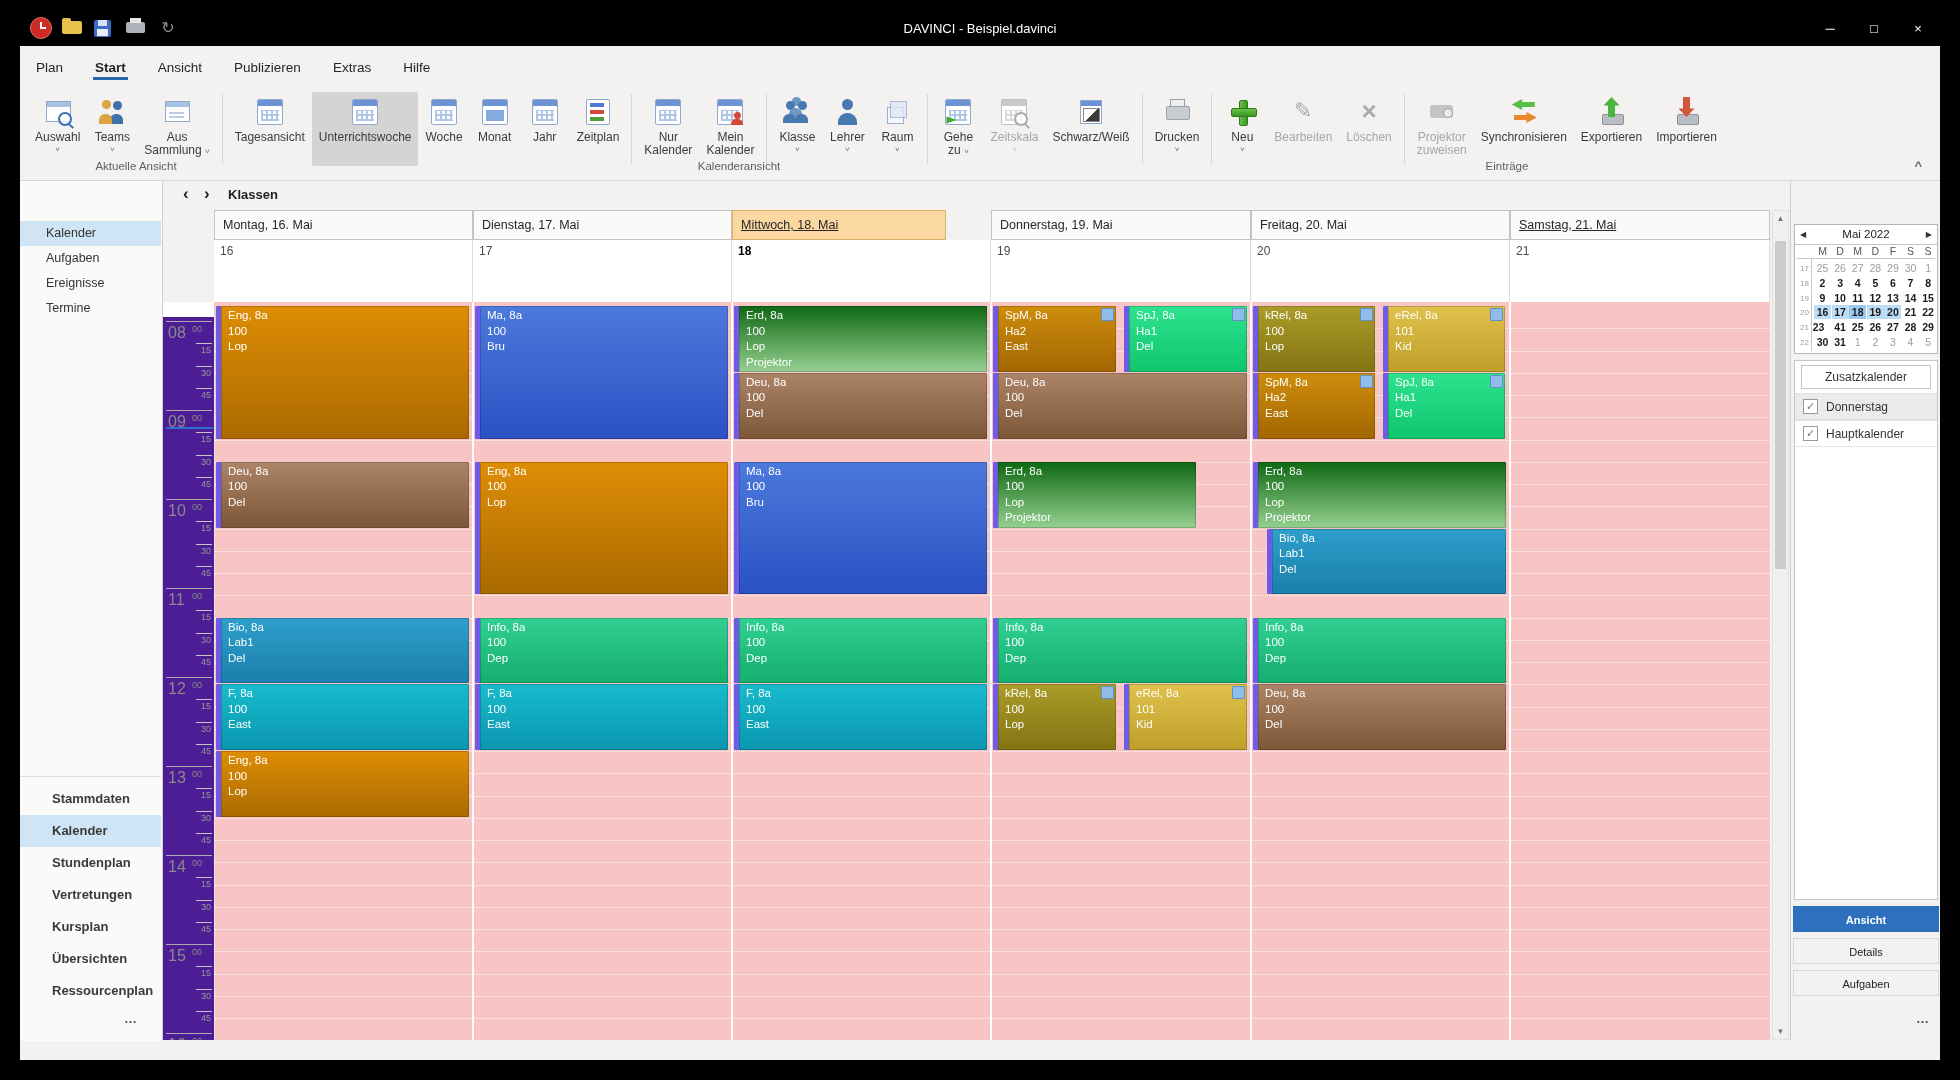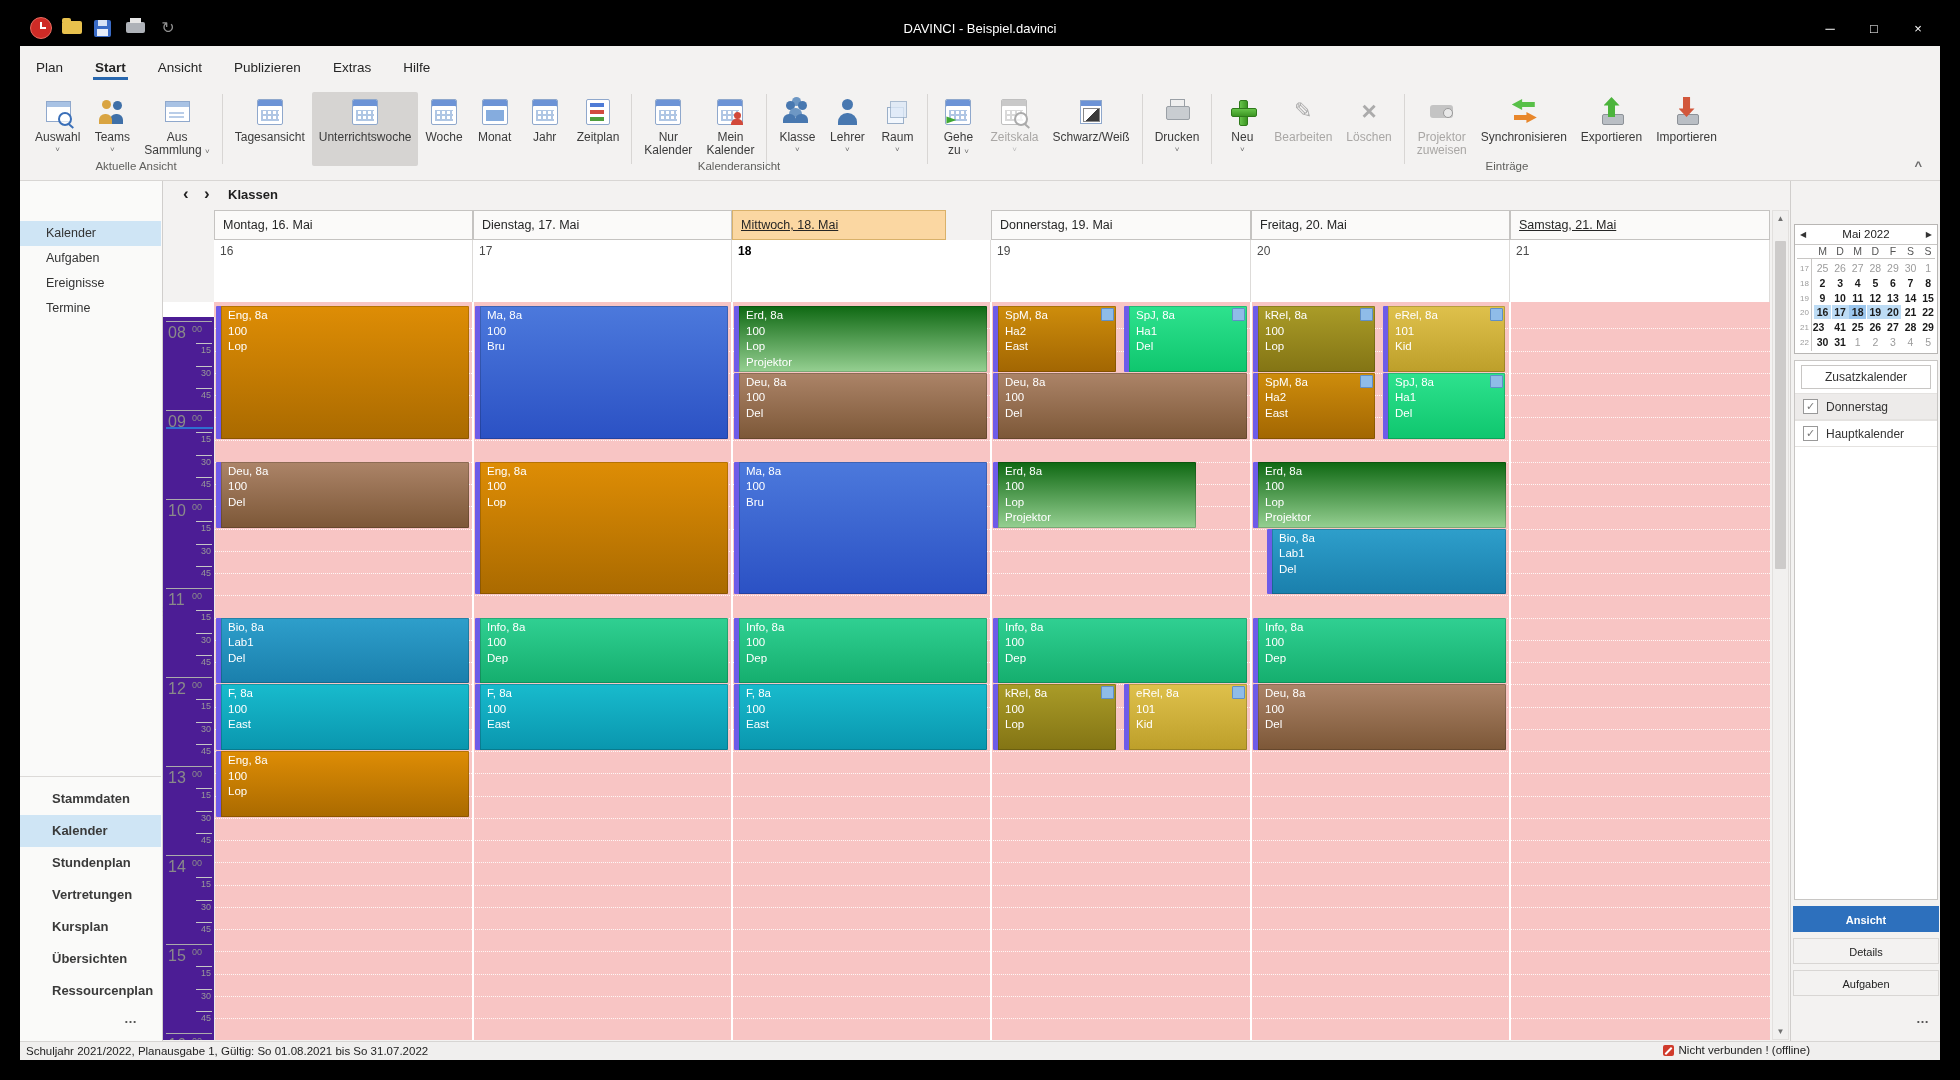--- a/index.html
+++ b/index.html
@@ -733,18 +733,14 @@
         </div>
     </div>
     <div id="rp-buttons">
         <div class="rp-btn selected" style="top: 725px;">Ansicht</div>
         <div class="rp-btn" style="top: 757px;">Details</div>
         <div class="rp-btn" style="top: 789px;">Aufgaben</div>
       </div>
     <div class="abs" style="right:12px;top:830px;color:#555;font-weight:bold;font-size:13px;">…</div>
   </div>
 
-  <div id="statusbar">
-    <span style="position:absolute;left:6px;top:3px;">Schuljahr 2021/2022, Planausgabe 1, Gültig: So 01.08.2021 bis So 31.07.2022</span>
-    <span style="position:absolute;right:130px;top:1px;"><span class="offline-ic"></span><span>Nicht verbunden ! (offline)</span></span>
-  </div>
 
 </div>
 
 </body></html>

